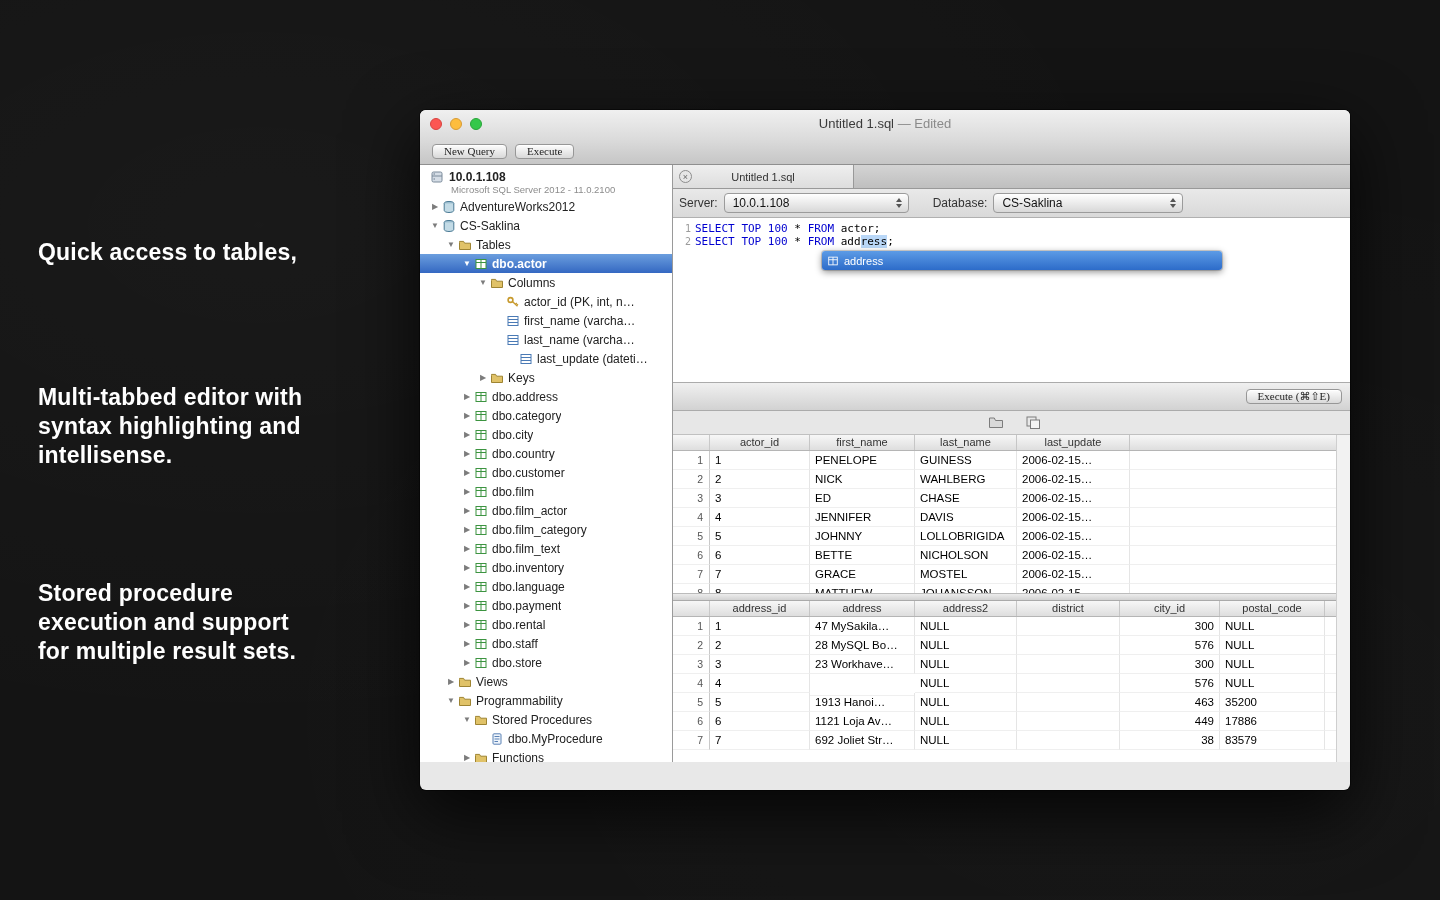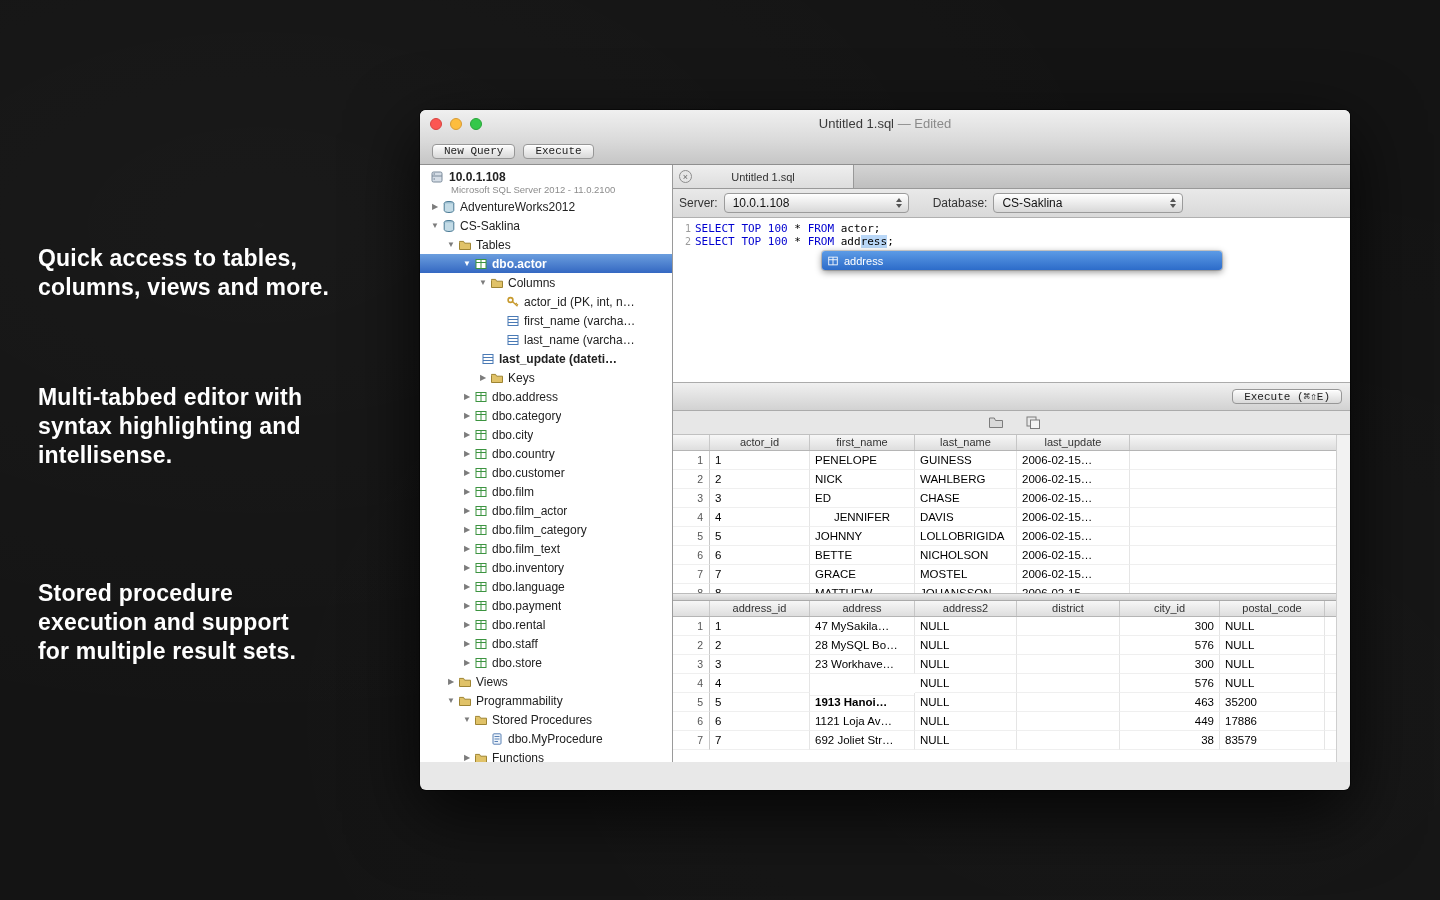--- a/index.html
+++ b/index.html
@@ -3,40 +3,40 @@
 <meta charset="utf-8">
 <style>
   html,body{margin:0;padding:0;width:1440px;height:900px;overflow:hidden;
     font-family:"Liberation Sans",sans-serif;}
   body{background:
     radial-gradient(ellipse at 18% 25%, rgba(255,255,255,0.025), transparent 55%),
     radial-gradient(ellipse at 80% 80%, rgba(255,255,255,0.015), transparent 60%),
     #141414;}
   .caption{position:absolute;left:38px;color:#fff;font-size:23px;font-weight:700;
     line-height:29px;letter-spacing:0.2px;}
-  #cap1{top:244px;} #cap2{top:383px;} #cap3{top:579px;}
+  #cap1{top:238px;} #cap2{top:383px;} #cap3{top:579px;}
 
   
   .window{position:absolute;left:420px;top:110px;width:930px;height:680px;
     border-radius:6px;background:#e8e8e8;
     box-shadow:0 22px 70px rgba(0,0,0,0.8), 0 0 0 1px rgba(0,0,0,0.45);}
   .titlebar{height:28px;background:linear-gradient(#f0f0f0,#dcdcdc);
     border-radius:6px 6px 0 0;position:relative;}
   .traffic{position:absolute;left:10px;top:8px;display:flex;gap:8px;}
   .tl{width:12px;height:12px;border-radius:50%;display:inline-block;box-sizing:border-box;}
   .tl.red{background:#fc5652;border:1px solid #d8433f;}
   .tl.yellow{background:#fdbd3e;border:1px solid #d89b34;}
   .tl.green{background:#34c84a;border:1px solid #28a438;}
   .wtitle{text-align:center;font-size:13px;color:#3a3a3a;line-height:28px;}
   .wtitle .suffix{color:#8a8a8a;}
   .toolbar{height:26px;background:linear-gradient(#dcdcdc,#c6c6c6);
     border-bottom:1px solid #8f8f8f;display:flex;align-items:center;gap:8px;padding-left:12px;}
   .macbtn{height:15px;padding:0 11px;border-radius:4px;border:1px solid #979797;
     background:linear-gradient(#fdfdfd,#d9d9d9);font-size:11px;color:#222;
-    font-family:Liberation Mono, monospace;box-shadow:inset 0 1px 0 #fff;cursor:default;}
+    font-family:Liberation Serif, serif;box-shadow:inset 0 1px 0 #fff;cursor:default;}
 
   .wbody{display:flex;height:597px;}
 
   
   .sidebar{width:252px;min-width:252px;background:#fff;border-right:1px solid #9a9a9a;
     overflow:hidden;}
   .server-head{padding:5px 8px 2px 10px;}
   .sh-row{display:flex;align-items:center;gap:5px;font-size:12px;font-weight:bold;color:#222;}
   .sh-detail{font-size:9.5px;color:#8c8c8c;margin-left:21px;white-space:nowrap;overflow:hidden;}
   .trow{height:19px;display:flex;align-items:center;font-size:12px;color:#222;
@@ -118,21 +118,20 @@
     border-top:1px solid #9a9a9a;border-radius:0 0 6px 6px;text-align:center;
     line-height:27px;font-size:12px;color:#5d5d5d;}
 </style>
 </head>
 <body>
 
 <div>
 
   <div class="caption" id="cap1">
     <div>Quick access to tables,</div>
-    <div>columns, views and more.</div>
   </div>
   <div class="caption" id="cap2">
     <div>Multi-tabbed editor with</div>
     <div>syntax highlighting and</div>
     <div>intellisense.</div>
   </div>
   <div class="caption" id="cap3">
     <div>Stored procedure</div>
     <div>execution and support</div>
     <div>for multiple result sets.</div>
@@ -230,21 +229,21 @@
             </div>
             <div class="trow" style="padding-left: 72px;">
               <span class="arrow"></span>
               <svg viewBox="0 0 14 14" class="ticon">
                 <rect x="2" y="2.5" width="10" height="9" fill="#fff" stroke="#4a7ab5"></rect>
                 <line x1="2" y1="5.5" x2="12" y2="5.5" stroke="#4a7ab5"></line>
                 <line x1="2" y1="8.5" x2="12" y2="8.5" stroke="#4a7ab5"></line>
               </svg>
               <span class="tlabel">last_name (varcha…</span>
             </div>
-            <div class="trow" style="padding-left: 47px; font-weight: bold;">
+            <div class="trow" style="padding-left: 85px;">
               <span class="arrow"></span>
               <svg viewBox="0 0 14 14" class="ticon">
                 <rect x="2" y="2.5" width="10" height="9" fill="#fff" stroke="#4a7ab5"></rect>
                 <line x1="2" y1="5.5" x2="12" y2="5.5" stroke="#4a7ab5"></line>
                 <line x1="2" y1="8.5" x2="12" y2="8.5" stroke="#4a7ab5"></line>
               </svg>
               <span class="tlabel">last_update (dateti…</span>
             </div>
             <div class="trow" style="padding-left: 56px;">
               <span class="arrow">▶</span>
@@ -523,21 +522,21 @@
                 <div class="gc rn">3</div>
                 <div class="gc" style="width: 100px; min-width: 100px;">3</div>
                 <div class="gc" style="width: 105px; min-width: 105px;">ED</div>
                 <div class="gc" style="width: 102px; min-width: 102px;">CHASE</div>
                 <div class="gc" style="width: 113px; min-width: 113px;">2006-02-15…</div>
                 <div class="gc fill"></div>
               </div>
               <div class="grow">
                 <div class="gc rn">4</div>
                 <div class="gc" style="width: 100px; min-width: 100px;">4</div>
-                <div class="gc" style="width: 105px; min-width: 105px; text-align: center;">JENNIFER</div>
+                <div class="gc" style="width: 105px; min-width: 105px;">JENNIFER</div>
                 <div class="gc" style="width: 102px; min-width: 102px;">DAVIS</div>
                 <div class="gc" style="width: 113px; min-width: 113px;">2006-02-15…</div>
                 <div class="gc fill"></div>
               </div>
               <div class="grow">
                 <div class="gc rn">5</div>
                 <div class="gc" style="width: 100px; min-width: 100px;">5</div>
                 <div class="gc" style="width: 105px; min-width: 105px;">JOHNNY</div>
                 <div class="gc" style="width: 102px; min-width: 102px;">LOLLOBRIGIDA</div>
                 <div class="gc" style="width: 113px; min-width: 113px;">2006-02-15…</div>
@@ -616,21 +615,21 @@
                 <div class="gc" style="width: 105px; min-width: 105px; margin-top: 21px;">1411 Lillydal…</div>
                 <div class="gc" style="width: 102px; min-width: 102px;">NULL</div>
                 <div class="gc" style="width: 103px; min-width: 103px;"></div>
                 <div class="gc" style="width: 100px; min-width: 100px; text-align: right;">576</div>
                 <div class="gc" style="width: 105px; min-width: 105px;">NULL</div>
                 <div class="gc fill"></div>
               </div>
               <div class="grow">
                 <div class="gc rn">5</div>
                 <div class="gc" style="width: 100px; min-width: 100px;">5</div>
-                <div class="gc" style="width: 105px; min-width: 105px; font-weight: bold;">1913 Hanoi…</div>
+                <div class="gc" style="width: 105px; min-width: 105px;">1913 Hanoi…</div>
                 <div class="gc" style="width: 102px; min-width: 102px;">NULL</div>
                 <div class="gc" style="width: 103px; min-width: 103px;"></div>
                 <div class="gc" style="width: 100px; min-width: 100px; text-align: right;">463</div>
                 <div class="gc" style="width: 105px; min-width: 105px;">35200</div>
                 <div class="gc fill"></div>
               </div>
               <div class="grow">
                 <div class="gc rn">6</div>
                 <div class="gc" style="width: 100px; min-width: 100px;">6</div>
                 <div class="gc" style="width: 105px; min-width: 105px;">1121 Loja Av…</div>

